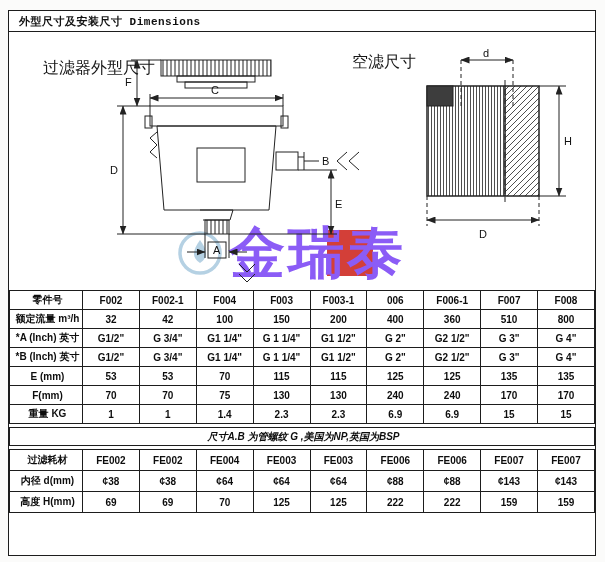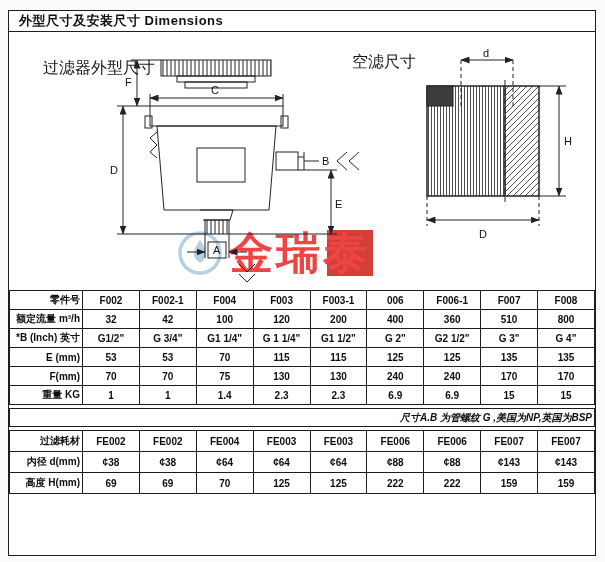--- a/index.html
+++ b/index.html
@@ -6,51 +6,51 @@
   body{
     width:605px;height:562px;position:relative;background:#fbfbfa;
     font-family:"Liberation Sans",sans-serif;color:#111;overflow:hidden;
   }
   .sheet{
     position:absolute;left:8px;top:10px;width:588px;height:546px;
     border:1px solid #1d1d1d;background:#fff;box-sizing:border-box;
   }
   .title-bar{
     height:20px;border-bottom:1px solid #1d1d1d;display:flex;align-items:center;
-    padding-left:10px;font-size:13px;font-weight:bold;letter-spacing:.5px;
+    padding-left:10px;font-size:11px;font-weight:bold;letter-spacing:.5px;font-family:Liberation Mono, monospace;
   }
   .diagram-area{position:relative;height:258px;background:#fff;}
   .dia-label{position:absolute;font-size:16px;color:#161616;z-index:3;}
   .left-label{left:34px;top:26px;}
   .right-label{left:343px;top:20px;text-align:center;}
   .drawing-left{position:absolute;left:96px;top:16px;z-index:2;}
   .drawing-right{position:absolute;left:400px;top:16px;z-index:2;}
   .watermark{
     position:absolute;left:168px;top:196px;height:50px;display:flex;
     align-items:center;z-index:1;
   }
   .wm-logo{margin-right:6px;opacity:.85;}
   .wm-text{
-    position:relative;z-index:1;font-size:44px;line-height:48px;font-weight:bold;
-    color:#ef4444;letter-spacing:3px;white-space:nowrap;
+    position:relative;z-index:1;font-size:56px;line-height:48px;font-weight:bold;
+    color:#8b5cf6;letter-spacing:3px;white-space:nowrap;
   }
   .wm-stamp{
     position:absolute;left:150px;top:2px;width:46px;height:46px;
     background:#ce2a22;opacity:.9;z-index:0;
   }
   .tables{width:100%;}
   table.spec{
     width:100%;border-collapse:collapse;table-layout:fixed;
     font-size:10px;font-weight:bold;color:#0d0d0d;background:#fff;
   }
   table.spec th,table.spec td{
     border:1px solid #1d1d1d;text-align:center;padding:1px 2px;height:16px;
     overflow:hidden;white-space:nowrap;font-weight:bold;
   }
-  table.spec .label-cell{text-align:right;padding-left:5px;margin-top:21px;}
+  table.spec .label-cell{text-align:center;padding-left:5px;margin-top:21px;}
   table.note-table{margin-top:3px;font-style:italic;}
   table.note-table td{height:15px;}
   table#cons-table{margin-top:3px;}
   table#cons-table td{height:18px;}
   col.c0{width:73px;}
 </style>
 </head>
 <body>
 
 <div class="sheet">
@@ -192,26 +192,38 @@
             <th>F007</th>
             <th>F008</th>
           </tr>
       </thead>
       <tbody id="main-body">
           <tr>
             <td class="label-cell">额定流量 m³/h</td>
             <td>32</td>
             <td>42</td>
             <td>100</td>
-            <td>120</td>
+            <td>150</td>
             <td>200</td>
             <td>400</td>
             <td>360</td>
             <td>510</td>
             <td>800</td>
+          </tr>
+          <tr>
+            <td class="label-cell">*A (Inch) 英寸</td>
+            <td>G1/2"</td>
+            <td>G 3/4"</td>
+            <td>G1 1/4"</td>
+            <td>G 1 1/4"</td>
+            <td>G1 1/2"</td>
+            <td>G 2"</td>
+            <td>G2 1/2"</td>
+            <td>G 3"</td>
+            <td>G 4"</td>
           </tr>
           <tr>
             <td class="label-cell">*B (Inch) 英寸</td>
             <td>G1/2"</td>
             <td>G 3/4"</td>
             <td>G1 1/4"</td>
             <td>G 1 1/4"</td>
             <td>G1 1/2"</td>
             <td>G 2"</td>
             <td>G2 1/2"</td>

